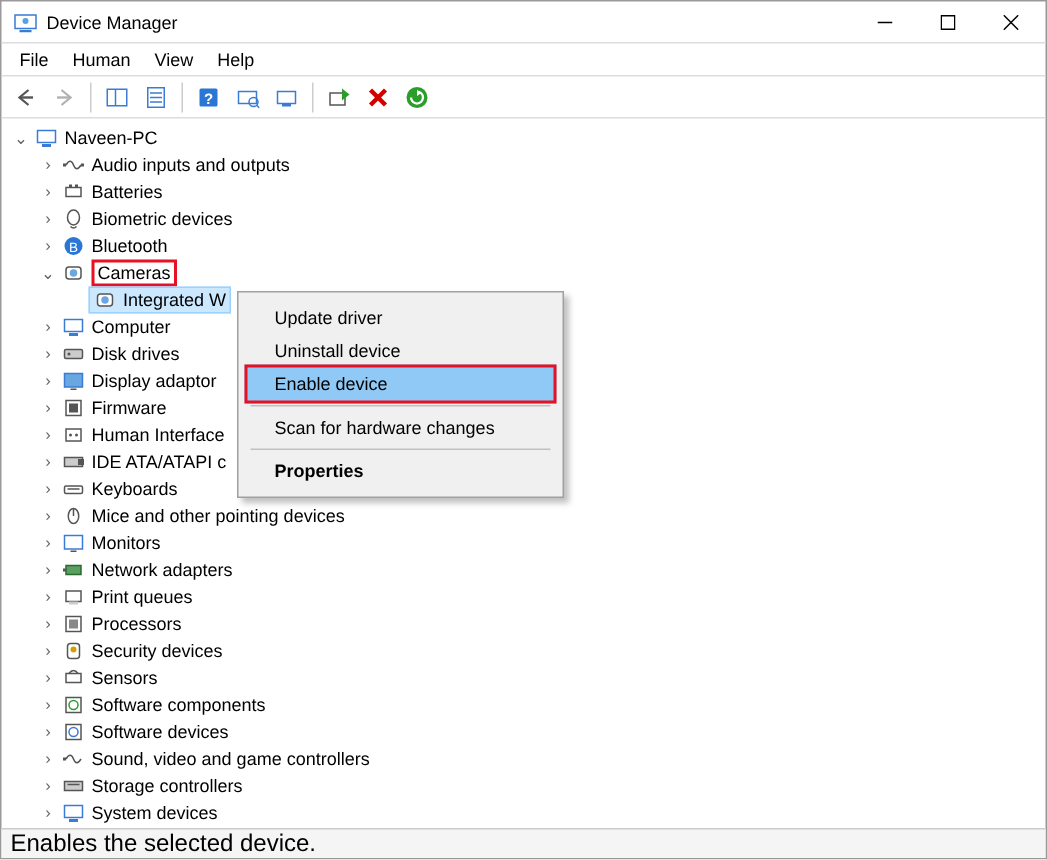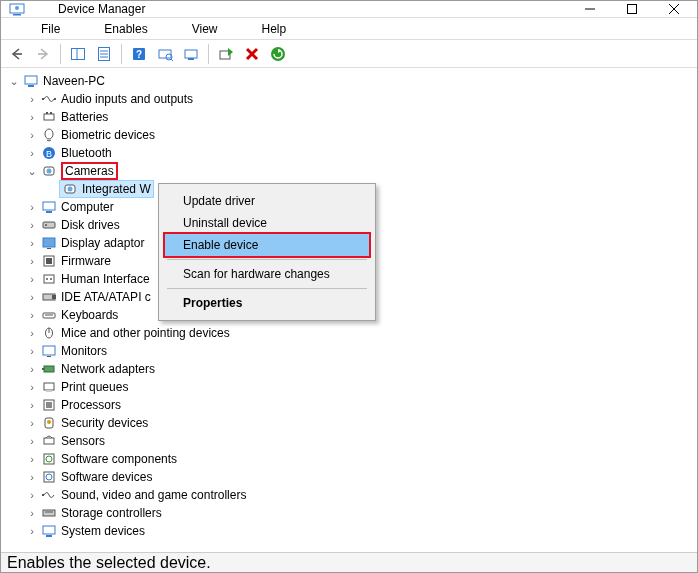--- a/index.html
+++ b/index.html
@@ -1,29 +1,29 @@
 <!DOCTYPE html>
 <html><head>
 <meta charset="utf-8">
 <style>
 * { box-sizing: border-box; margin: 0; padding: 0; font-family: "Segoe UI", Tahoma, sans-serif; }
 body { background: #fff; width: 698px; height: 573px; overflow: hidden; position: relative; font-size: 12px; }
 
 .window { border: 1px solid #999; height: 100%; display: flex; flex-direction: column; background: #fff; }
 
 
-.titlebar { height: 17px; display: flex; align-items: center; padding: 0 4px 0 8px; border-bottom: 1px solid #ddd; gap: 27px; }
+.titlebar { height: 28px; display: flex; align-items: center; padding: 0 4px 0 8px; border-bottom: 1px solid #ddd; }
 .titlebar-icon { width: 16px; height: 16px; margin-right: 6px; display:inline-flex; }
 .title-text { flex: 1; font-size: 12px; }
 .title-btns { display: flex; gap: 16px; padding-right: 6px; }
 .title-btn { width: 26px; height: 20px; display:flex; align-items:center; justify-content:center; color:#000; }
 
 
 .menubar { height: 22px; display: flex; align-items: center; padding: 0 4px; border-bottom: 1px solid #ddd; }
-.menu-item { padding: 2px 8px; cursor:default;margin-left:28px; }
+.menu-item { padding: 2px 8px; cursor:default; }
 
 
 .toolbar { height: 28px; display:flex; align-items:center; padding: 0 4px; gap:2px; border-bottom: 1px solid #ddd; }
 .tbtn { width: 24px; height: 24px; display:flex; align-items:center; justify-content:center; }
 .tsep { width:1px; height:20px; background:#ccc; margin:0 3px; }
 
 
 .tree-wrap { flex:1; overflow:auto; padding: 4px 0 0 2px; position:relative; }
 .tree { list-style:none; }
 .tree ul { list-style:none; padding-left: 0; }
@@ -78,21 +78,21 @@
           <svg width="10" height="10">
             <line x1="0" y1="0" x2="10" y2="10" stroke="#000"></line>
             <line x1="10" y1="0" x2="0" y2="10" stroke="#000"></line>
           </svg>
         </div>
     </div>
   </div>
 
   <div class="menubar">
     <div class="menu-item">File</div>
-    <div class="menu-item">Enables</div>
+    <div class="menu-item">Human</div>
     <div class="menu-item">View</div>
     <div class="menu-item">Help</div>
   </div>
 
   <div class="toolbar">
     <div class="tbtn">
         <svg width="16" height="16">
           <path d="M10 3 L4 8 L10 13" fill="none" stroke="#555" stroke-width="1.5"></path>
           <rect x="4" y="7.2" width="9" height="1.6" fill="#555"></rect>
         </svg>

